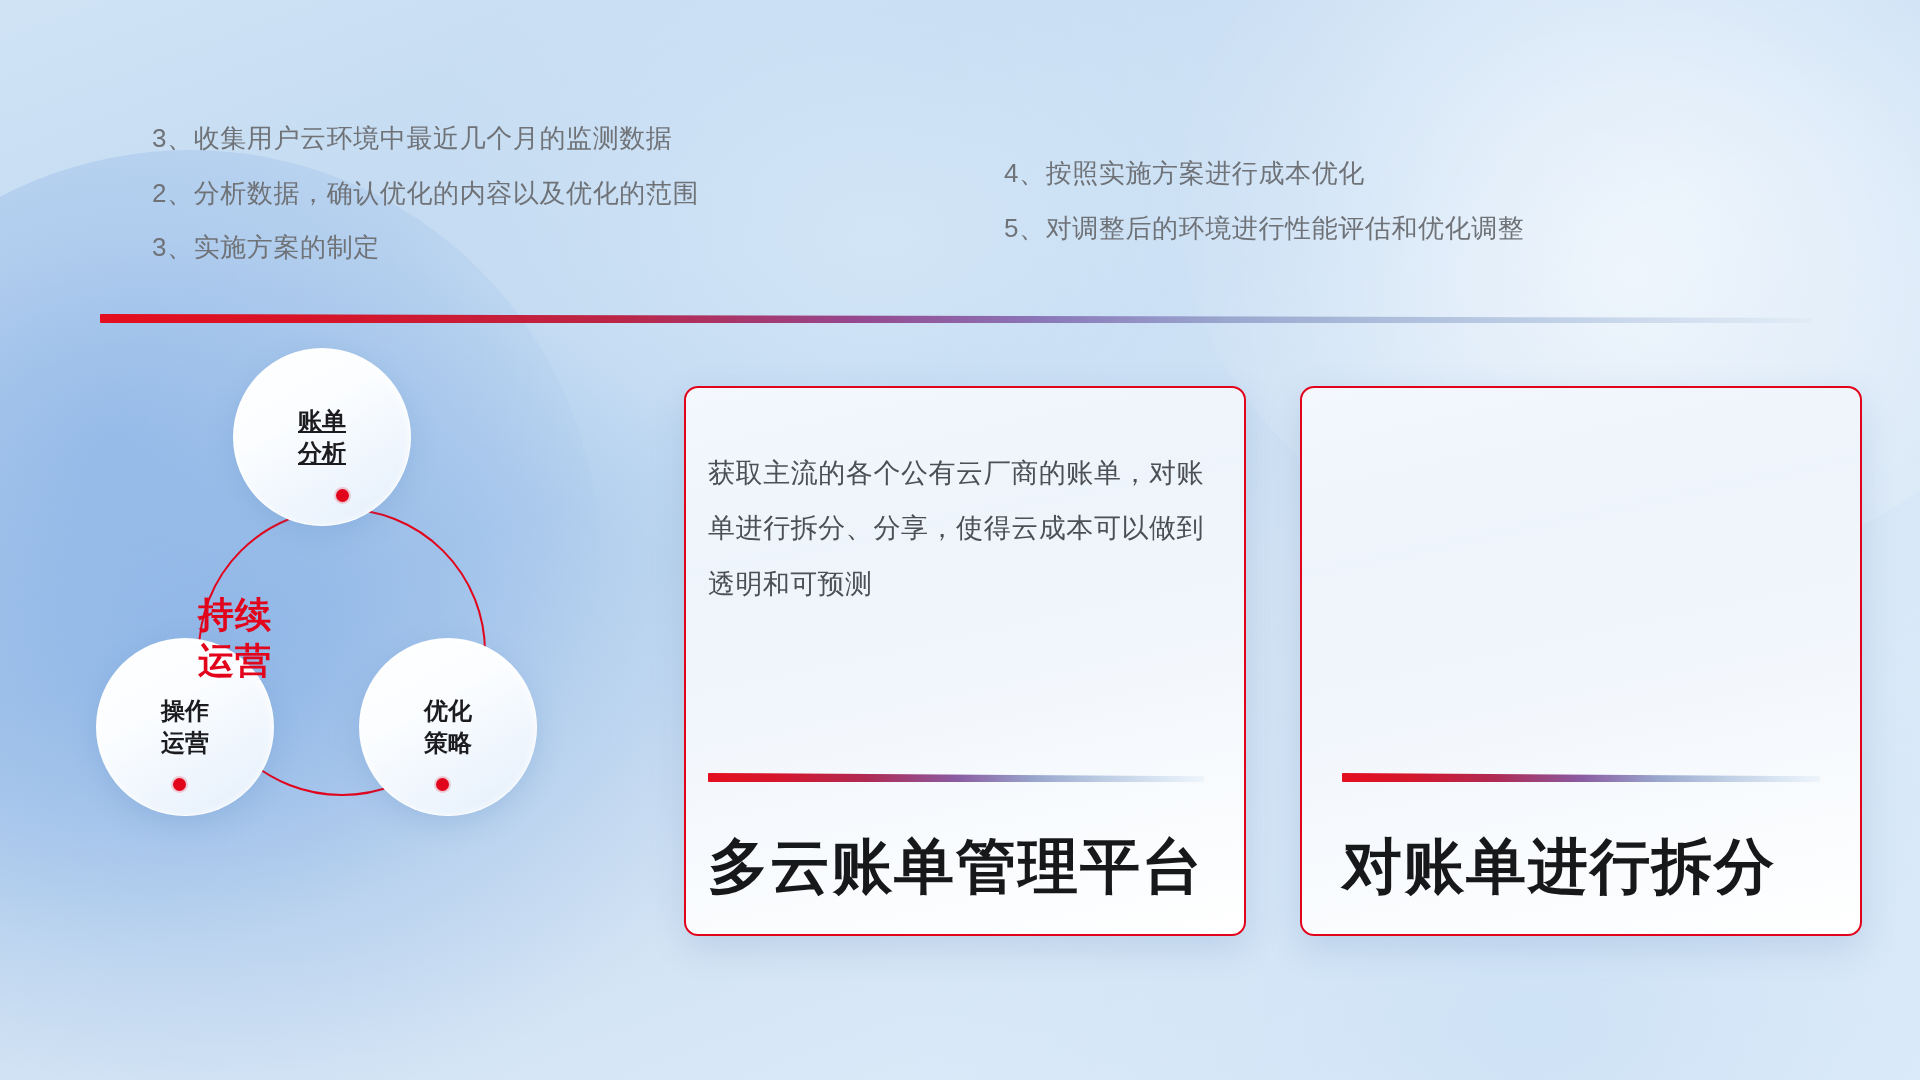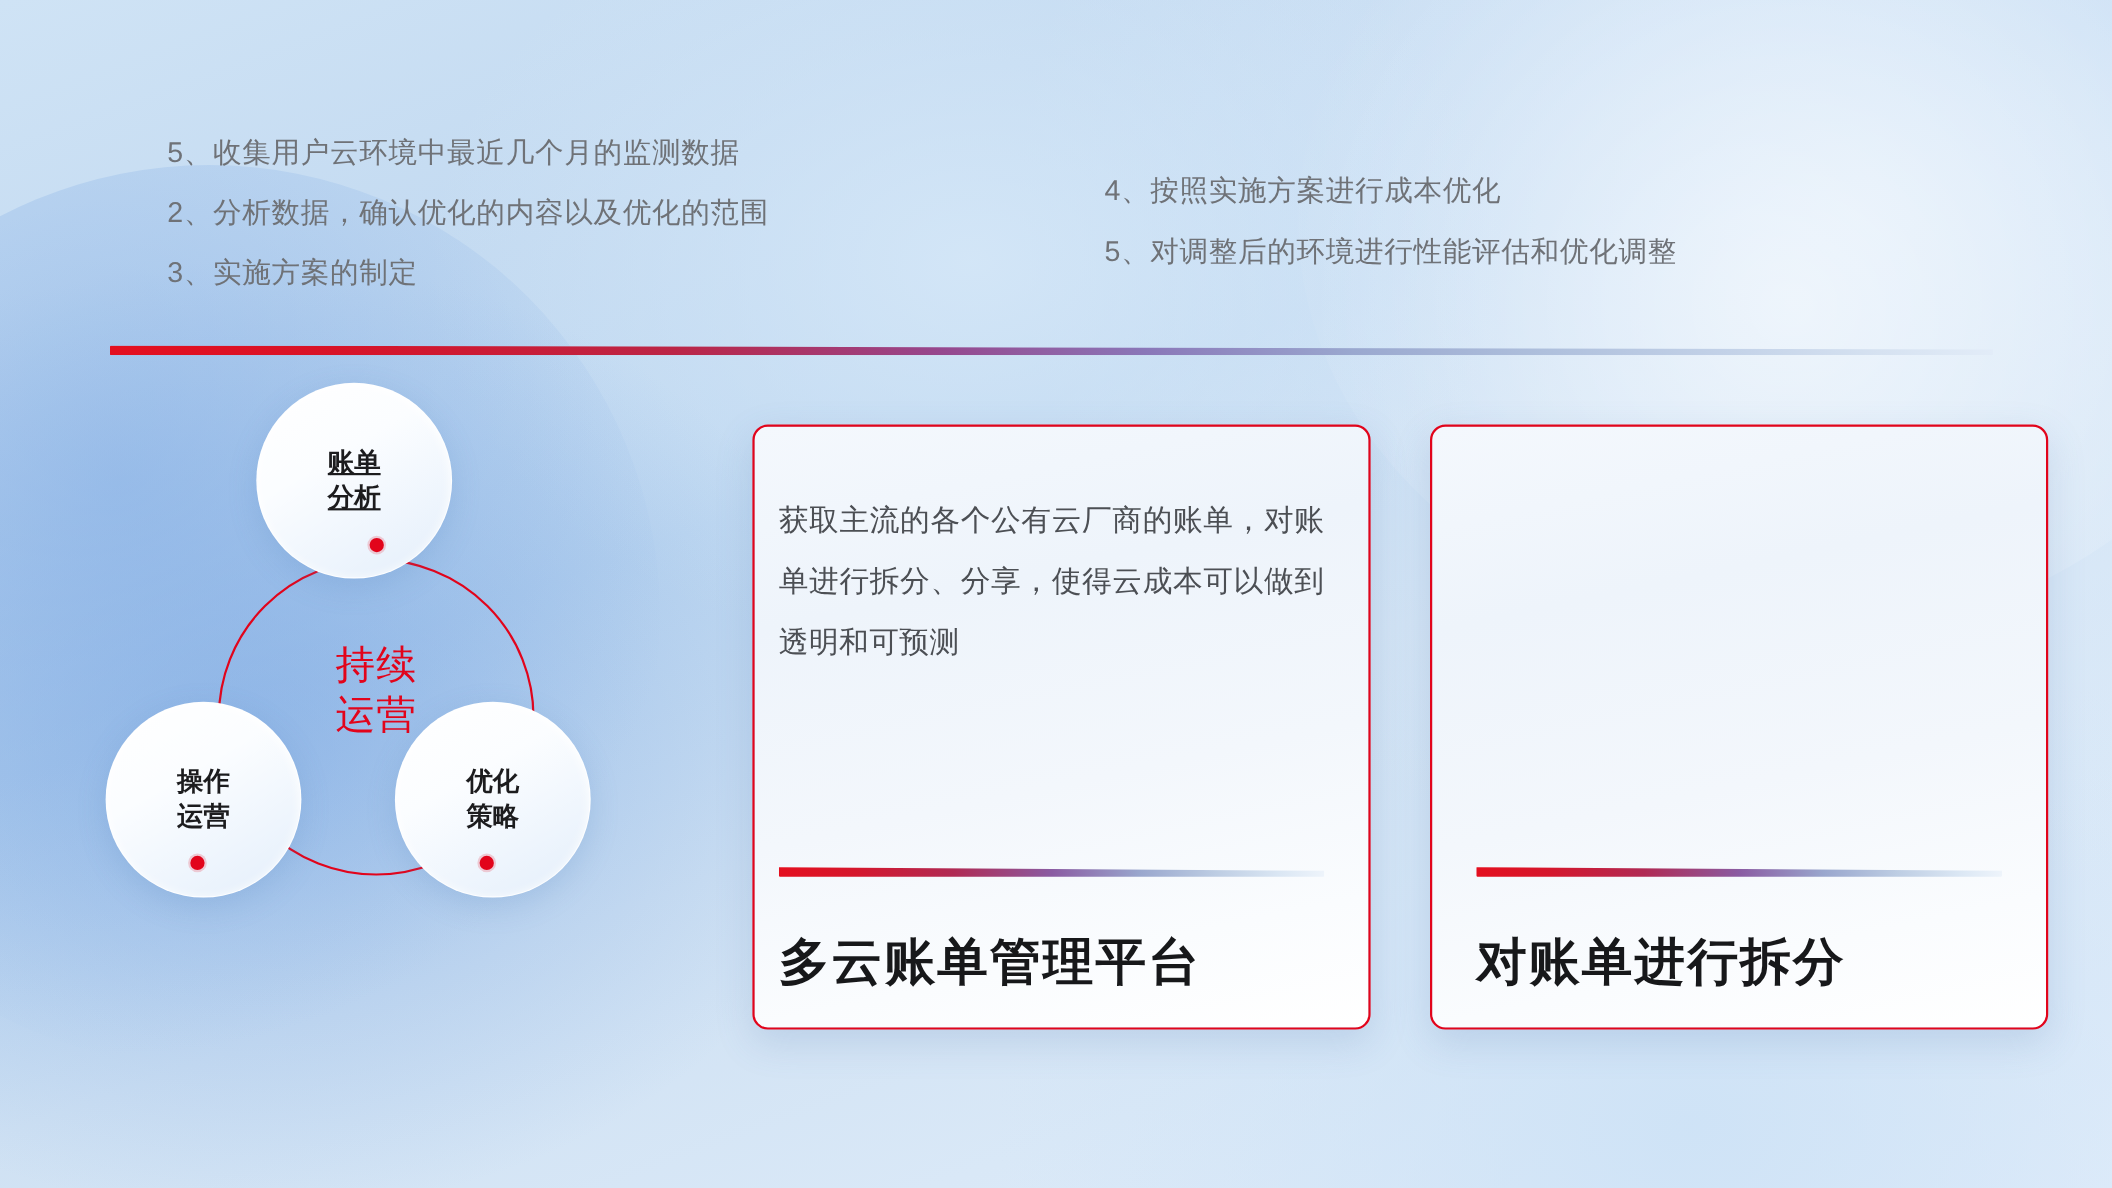--- a/index.html
+++ b/index.html
@@ -126,25 +126,25 @@
     border-radius: 50%;
     background: #e2041b;
     box-shadow: 0 0 0 2px rgba(226,4,27,0.18);
   }
   #dot-top   { left: 240px; top: 141px; }
   #dot-left  { left: 77px;  top: 430px; }
   #dot-right { left: 340px; top: 430px; }
 
   #center-label {
     position: absolute;
-    left: 102px; top: 233px;
+    left: 102px; top: 244px;
     width: 288px;
-    text-align: center;
+    text-align: left;
     color: #e2041b;
-    font-weight: normal;
+    font-weight: bold;
     font-size: 36px;
     line-height: 1.28;
     letter-spacing: 1px;
   }
 
   
   .card {
     position: absolute;
     top: 386px;
     width: 562px;
@@ -176,33 +176,33 @@
     height: 9px;
     border-radius: 1px;
     background: linear-gradient(90deg,
         #e40f1f 0%, #d5162c 14%, #b02a54 32%, #8a5ba2 50%,
         #99a6cd 66%, #bdcde3 80%, #dbe7f4 92%, #eef4fb 100%);
     clip-path: polygon(0 0, 100% 36%, 100% 100%, 0 100%);
   }
   .card-title {
     margin-top: 52px;
     color: #17181a;
-    font-size: 46px;
+    font-size: 60px;
     font-weight: bold;
     letter-spacing: 2px;
     line-height: 1.1;
   }
 </style>
 </head>
 <body>
 
 <div id="slide">
 
   <div id="bullets-left" class="bullets">
-    <div class="bullet-line">5、收集用户云环境中最近几个月的监测数据</div>
+    <div class="bullet-line">3、收集用户云环境中最近几个月的监测数据</div>
     <div class="bullet-line">2、分析数据，确认优化的内容以及优化的范围</div>
     <div class="bullet-line">3、实施方案的制定</div>
   </div>
 
   <div id="bullets-right" class="bullets">
     <div class="bullet-line">4、按照实施方案进行成本优化</div>
     <div class="bullet-line">5、对调整后的环境进行性能评估和优化调整</div>
   </div>
 
   <div id="divider">

